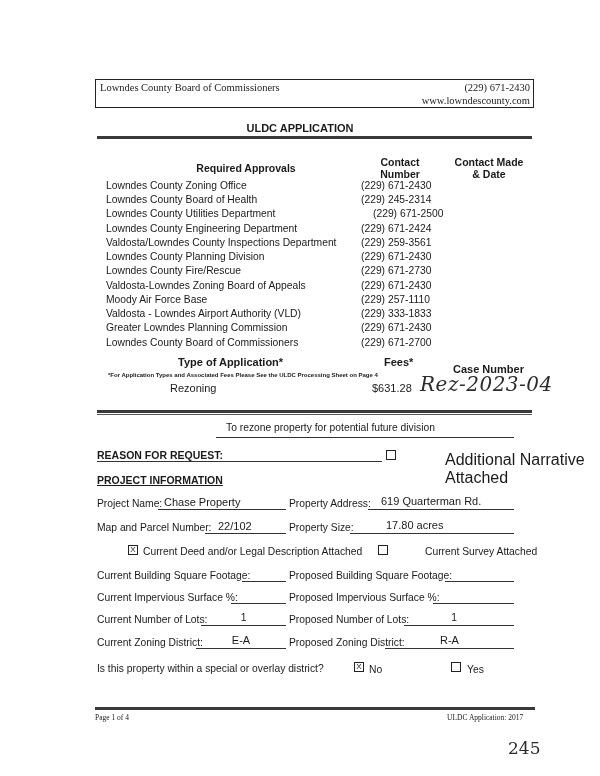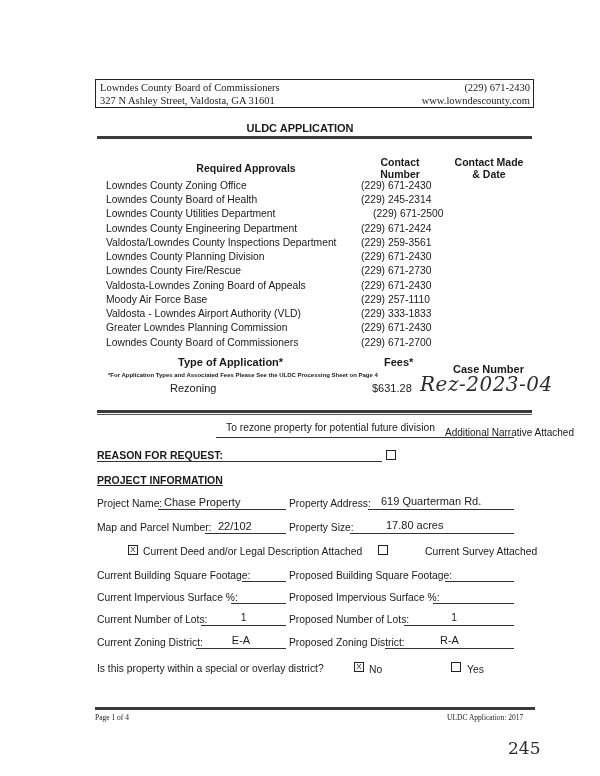--- a/index.html
+++ b/index.html
@@ -31,21 +31,20 @@
 
   .cb { position: absolute; width: 10px; height: 10px; border: 1px solid #222; font-size: 8px; line-height: 8px; text-align: center; }
   .footer { position: absolute; font-family: "Liberation Serif", serif; font-size: 7.5px; }
 </style>
 </head>
 <body>
 
 <div class="hdr-box">
   <div class="hdr-text hdr-left">
     <div>Lowndes County Board of Commissioners</div>
-    <div>327 N Ashley Street, Valdosta, GA  31601</div>
   </div>
   <div class="hdr-text hdr-right">
     <div>(229) 671-2430</div>
     <div>www.lowndescounty.com</div>
   </div>
 </div>
 
 <div class="title">ULDC APPLICATION</div>
 <div class="rule" style="top:136px;"></div>
 
@@ -95,21 +94,21 @@
 <div class="hand" style="left:420px; top:372px; font-size:20px; letter-spacing:0.5px;">Rez-2023-04</div>
 
 <div class="rule" style="top:410px;"></div>
 <div class="rule thin" style="top:414px;"></div>
 
 <div class="label bold" style="left:97px; top:449px; font-size:10.5px;">REASON FOR REQUEST:</div>
 <div class="uline" style="left:216px; width:298px; top:437px;"></div>
 <div class="val" style="left:226px; top:422px; text-align:left;">To rezone property for potential future division</div>
 <div class="uline" style="left:97px; width:285px; top:461px;"></div>
 <div class="cb" style="left:386px; top:450px;"></div>
-<div class="label" style="left:397px; top:427px; font-size:10px;padding-left:48px;">Additional Narrative Attached</div>
+<div class="label" style="left:397px; top:451px; font-size:16px;padding-left:48px;">Additional Narrative Attached</div>
 
 <div class="label bold" style="left:97px; top:474px; font-size:10.5px; text-decoration:underline;">PROJECT INFORMATION</div>
 
 <div class="label" style="left:97px; top:498px;">Project Name:</div>
 <div class="uline" style="left:158px; width:128px; top:509px;"></div>
 <div class="val" style="left:164px; top:496px; font-size:11px;">Chase Property</div>
 <div class="label" style="left:289px; top:498px;">Property Address:</div>
 <div class="uline" style="left:368px; width:146px; top:509px;"></div>
 <div class="val" style="left:381px; top:495px; font-size:11px;">619 Quarterman Rd.</div>
 

